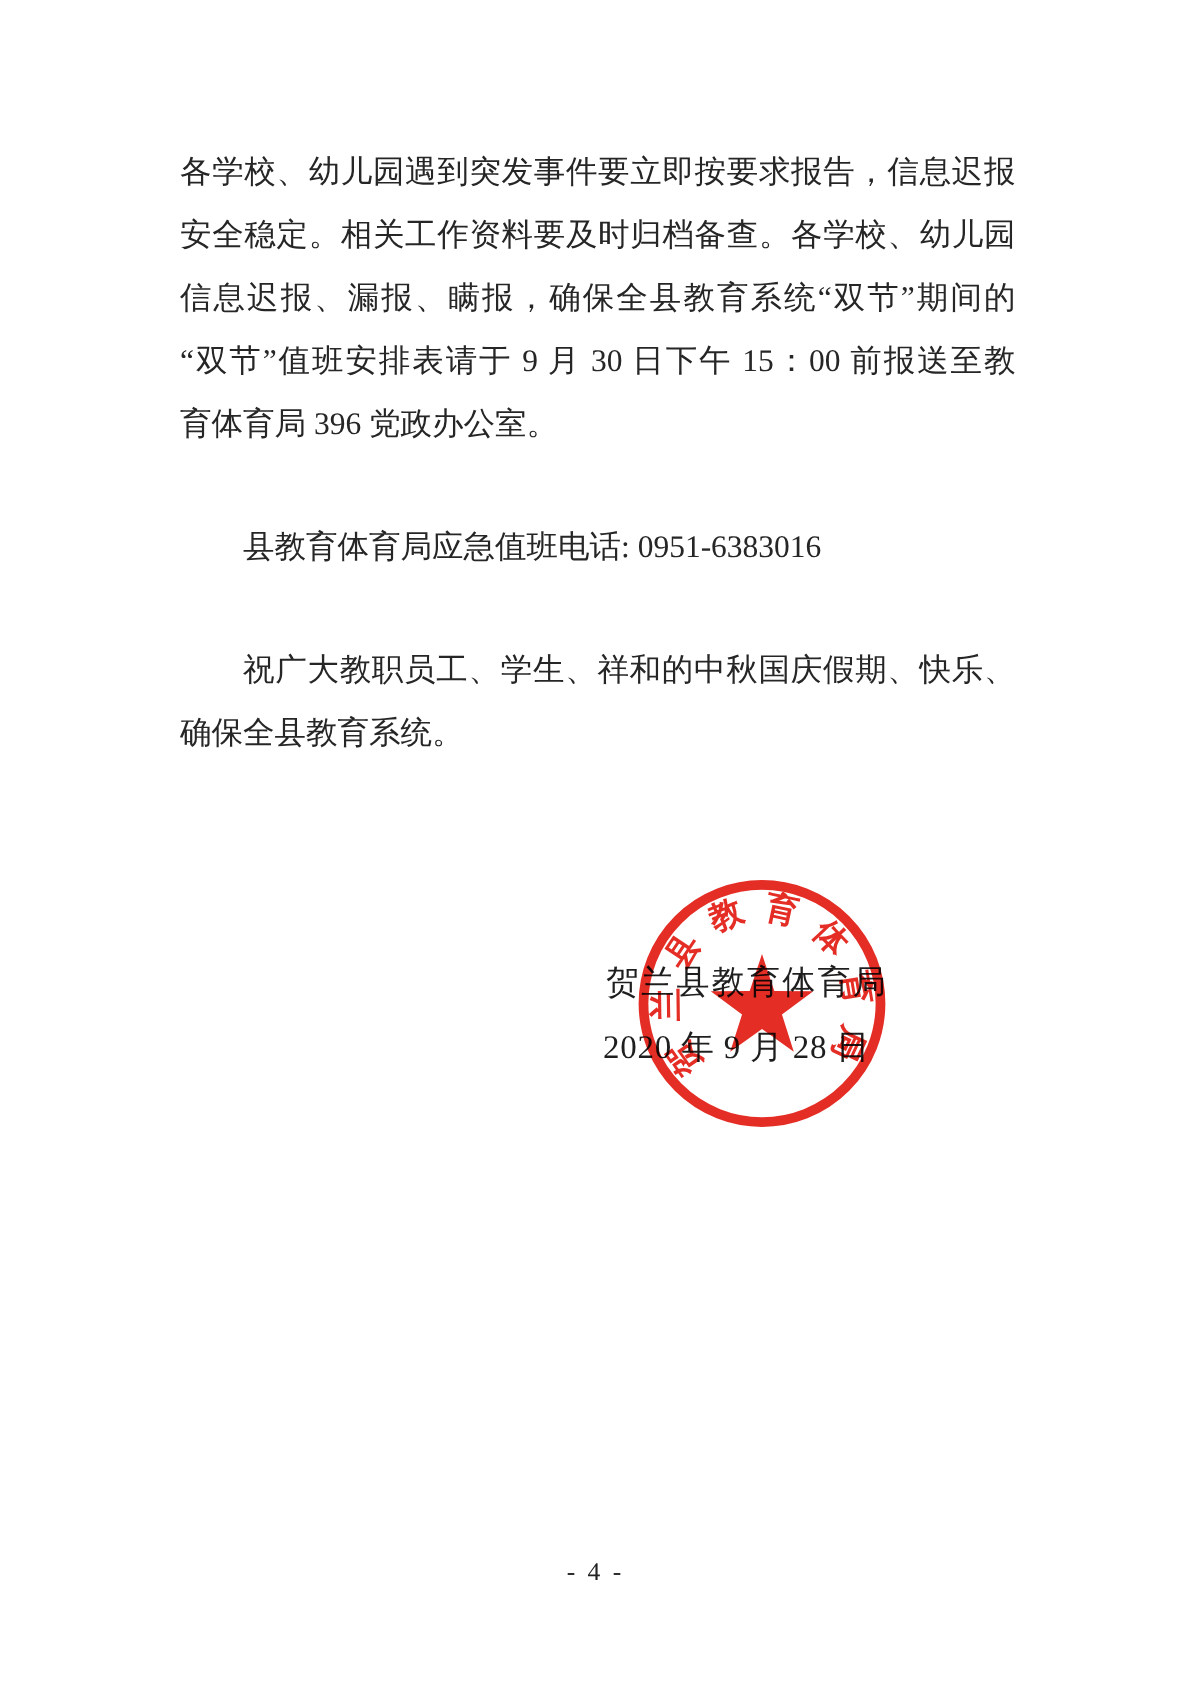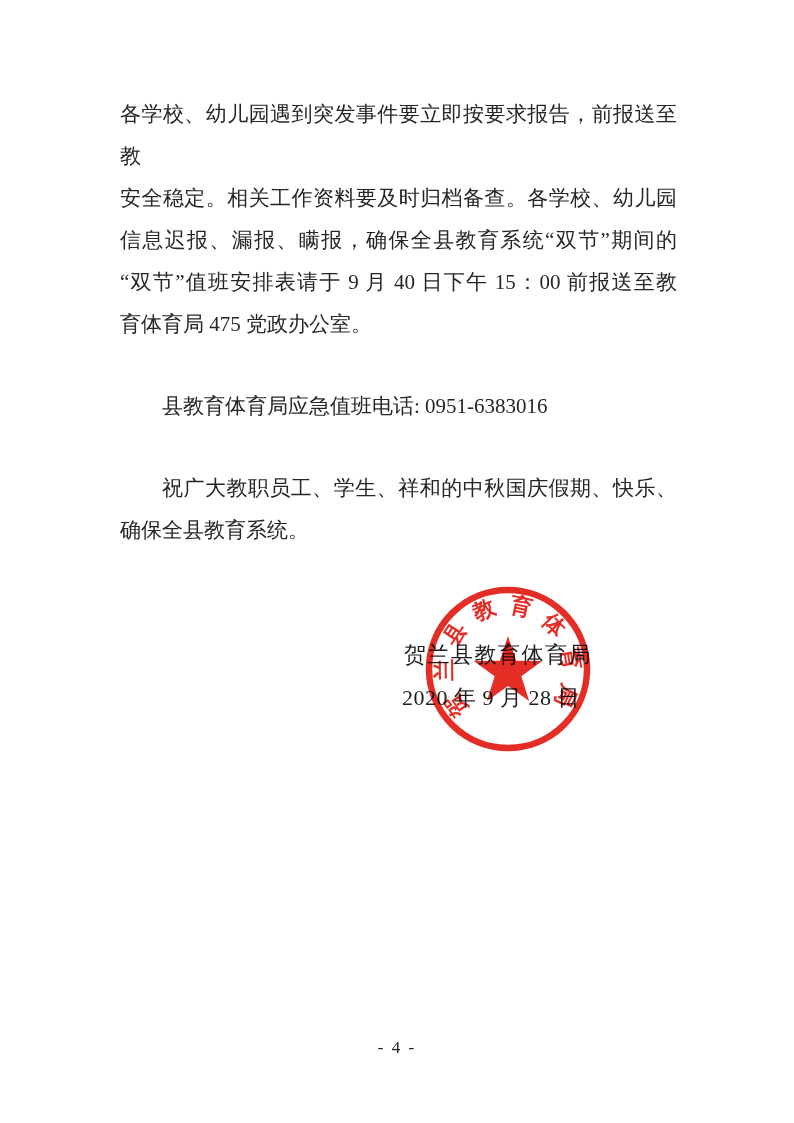--- a/index.html
+++ b/index.html
@@ -78,25 +78,25 @@
   }
 </style>
 </head>
 <body>
 
 <div class="page">
 
   <div class="content">
 
     <p class="para">
-      <span class="line jline">各学校、幼儿园遇到突发事件要立即按要求报告，前报送至教</span>
+      <span class="line jline">各学校、幼儿园遇到突发事件要立即按要求报告，信息迟报</span>
       <span class="line jline">安全稳定。相关工作资料要及时归档备查。各学校、幼儿园</span>
       <span class="line jline">信息迟报、漏报、瞒报，确保全县教育系统“双节”期间的</span>
-      <span class="line jline">“双节”值班安排表请于 9 月 40 日下午 15：00 前报送至教</span>
-      <span class="line">育体育局 475 党政办公室。</span>
+      <span class="line jline">“双节”值班安排表请于 9 月 30 日下午 15：00 前报送至教</span>
+      <span class="line">育体育局 396 党政办公室。</span>
     </p>
 
     <p class="para">
       <span class="line indent">县教育体育局应急值班电话: 0951-6383016</span>
     </p>
 
     <p class="para">
       <span class="line jline indent">祝广大教职员工、学生、祥和的中秋国庆假期、快乐、</span>
       <span class="line">确保全县教育系统。</span>
     </p>

